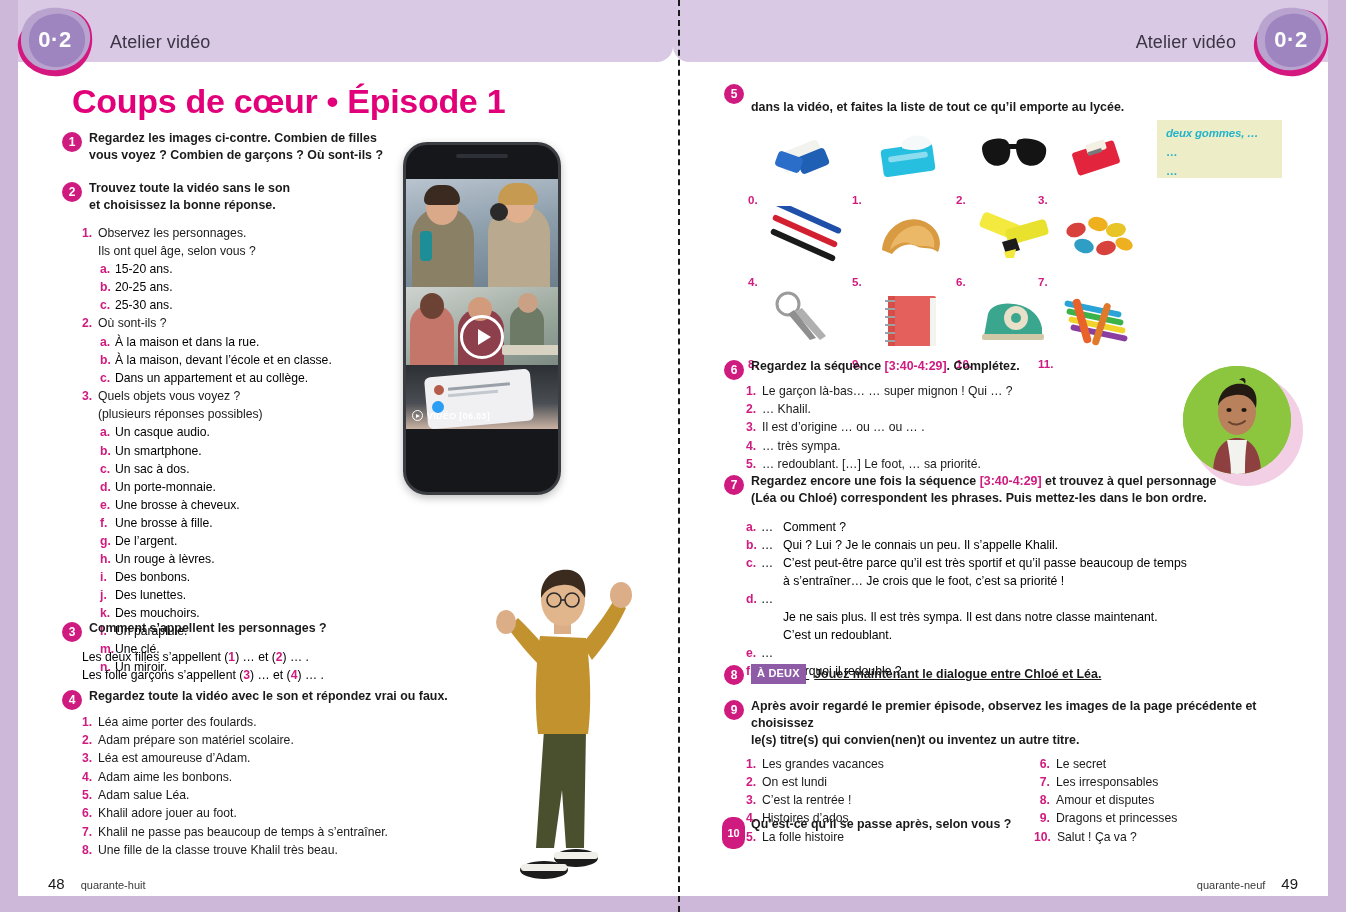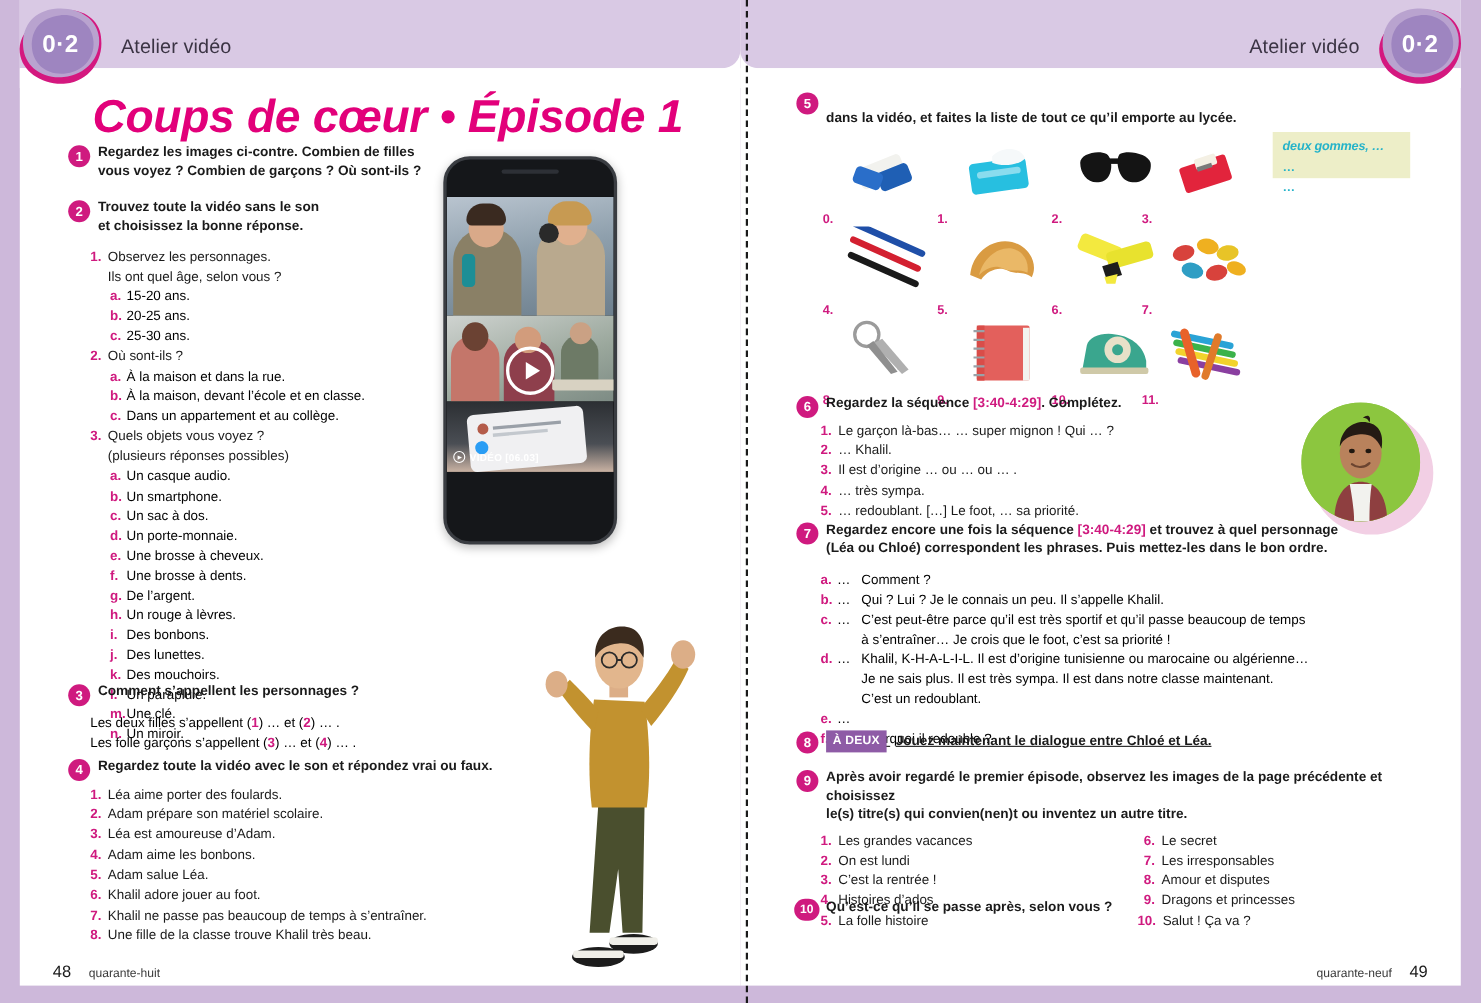--- a/index.html
+++ b/index.html
@@ -56,35 +56,34 @@
   .blob svg { width: 100%; height: 100%; display: block; }
   .blob-num {
     position: absolute; inset: 0;
     display: flex; align-items: center; justify-content: center;
     color: #fff; font-size: 22px; font-weight: bold; letter-spacing: .5px;
     padding-bottom: 4px;
   }
 
   
   .main-title {
-    position: absolute; left: 84px; top: 82px;
-    color: #e2007a; font-size: 42px; font-weight: bold; letter-spacing: -.3px;
+    position: absolute; left: 72px; top: 82px;
+    color: #e2007a; font-size: 34px; font-weight: bold; letter-spacing: -.3px;
     white-space: nowrap;
-    font-style: italic;
   }
 
   .num-badge {
     position: absolute;
     width: 20px; height: 20px; border-radius: 50%;
     background: #cf1a7f; color: #fff;
     font-size: 12px; font-weight: bold;
     display: flex; align-items: center; justify-content: center;
     line-height: 1;
   }
-  .num-badge.wide { width: 23px; height: 20px; border-radius: 10px; font-size: 11px; }
+  .num-badge.wide { width: 23px; height: 32px; border-radius: 10px; font-size: 11px; }
 
   .ex { position: absolute; }
   .ex-head {
     font-size: 12.4px; font-weight: bold; color: #1a1a1a; line-height: 1.36;
   }
   .sub-item {
     display: flex; font-size: 12.2px; color: #1a1a1a; line-height: 1.5;
   }
   .sub-num { color: #cf1a7f; font-weight: bold; min-width: 16px; }
   .sub-num.right { text-align: right; padding-right: 6px; }
@@ -159,21 +158,21 @@
   
   .obj-grid { position: absolute; }
   .obj-cell { position: absolute; width: 100px; height: 80px; }
   .obj-cap {
     position: absolute; left: 0; bottom: -2px;
     color: #cf1a7f; font-weight: bold; font-size: 11.5px;
   }
   .obj-art { position: absolute; left: 16px; top: 0; width: 86px; height: 66px; }
 
   .note-box {
-    position: absolute; left: 1157px; top: 120px; width: 125px; height: 42px;
+    position: absolute; left: 1157px; top: 120px; width: 125px; height: 58px;
     background: #edeec8;
     padding: 7px 9px;
   }
   .note-1 { color: #25b3c9; font-size: 11.5px; font-style: italic; font-weight: bold; letter-spacing: -.2px; }
   .note-d { color: #25b3c9; font-size: 11.5px; font-weight: bold; margin-top: 7px; letter-spacing: -.2px;}
 
   .portrait {
     position: absolute; left: 1183px; top: 366px; width: 115px; height: 115px;
   }
   .portrait-ring {
@@ -317,21 +316,21 @@
         <div class="abc-item">
             <span class="abc-let">d.</span>
             <span>Un porte-monnaie.</span>
           </div>
         <div class="abc-item">
             <span class="abc-let">e.</span>
             <span>Une brosse à cheveux.</span>
           </div>
         <div class="abc-item">
             <span class="abc-let">f.</span>
-            <span>Une brosse à dents.</span>
+            <span>Une brosse à fille.</span>
           </div>
         <div class="abc-item">
             <span class="abc-let">g.</span>
             <span>De l’argent.</span>
           </div>
         <div class="abc-item">
             <span class="abc-let">h.</span>
             <span>Un rouge à lèvres.</span>
           </div>
         <div class="abc-item">
@@ -721,21 +720,21 @@
         <span>Qui ? Lui ? Je le connais un peu. Il s’appelle Khalil.</span>
       </div>
       <div class="abc-item" style="margin-left:0;">
         <span class="abc-let">c.</span>
         <span style="min-width:22px;">…</span>
         <span><span>C’est peut-être parce qu’il est très sportif et qu’il passe beaucoup de temps</span><br><span>à s’entraîner… Je crois que le foot, c’est sa priorité !</span></span>
       </div>
       <div class="abc-item" style="margin-left:0;">
         <span class="abc-let">d.</span>
         <span style="min-width:22px;">…</span>
-        <span><span>Khalil, K-H-A-L-I-L. Il est d’origine tunisienne ou marocaine ou algérienne…</span><br><span>Je ne sais plus. Il est très sympa. Il est dans notre classe maintenant.</span><br><span>C’est un redoublant.</span></span>
+        <span><br><span>Je ne sais plus. Il est très sympa. Il est dans notre classe maintenant.</span><br><span>C’est un redoublant.</span></span>
       </div>
       <div class="abc-item" style="margin-left:0;">
         <span class="abc-let">e.</span>
         <span style="min-width:22px;">…</span>
       </div>
       <div class="abc-item" style="margin-left:0;">
         <span class="abc-let">f.</span>
         <span style="min-width:22px;">…</span>
         <span>Pourquoi il redouble ?</span>
       </div>

